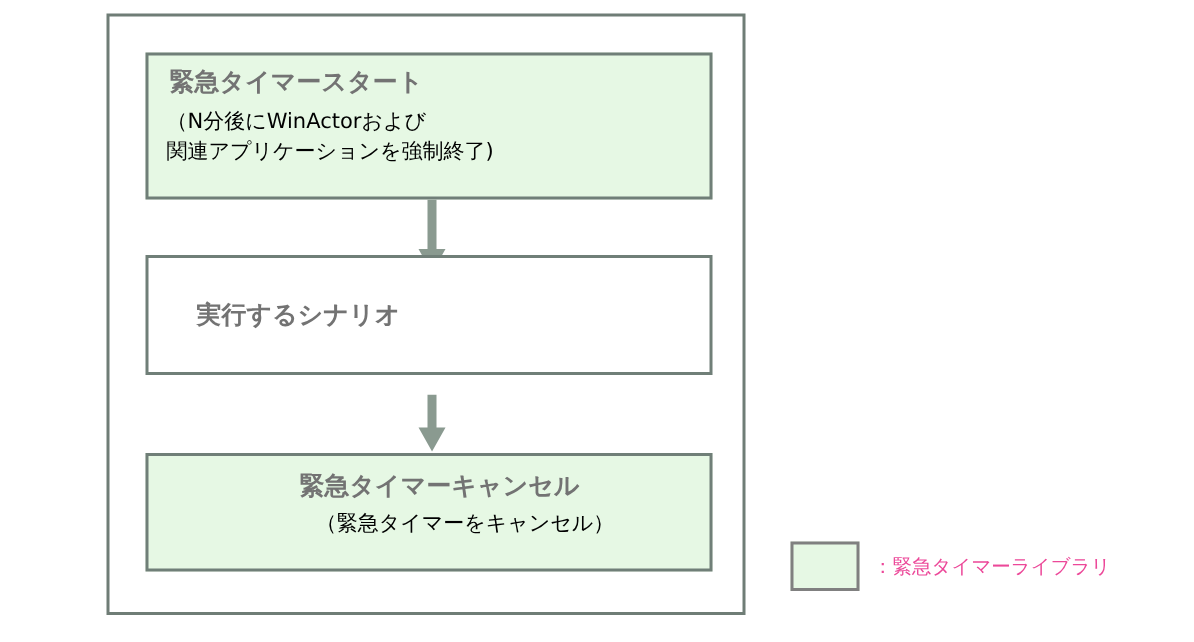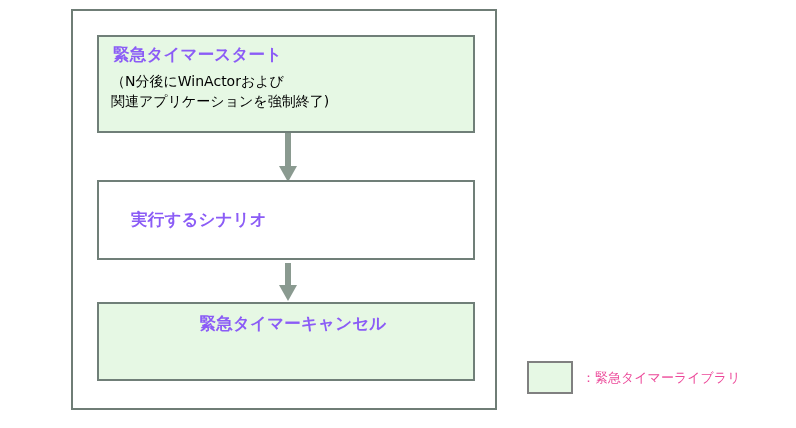--- a/index.html
+++ b/index.html
@@ -45,21 +45,21 @@
   .node.lib {
     background: #e6f8e4;
   }
   .node.plain {
     background: #ffffff;
   }
 
   .node-title {
     font-weight: bold;
     font-size: 16.5px;
-    color: #8b5cf6;
+    color: #737373;
     letter-spacing: 0.2px;
     line-height: 1.25;
     white-space: nowrap;
   }
   .node-sub {
     font-size: 14px;
     color: #000000;
     line-height: 1.45;
     white-space: pre;
     text-align: left;
@@ -79,21 +79,21 @@
     margin-left: 14px;
   }
   #node-start .node-sub {
     margin-left: 12px;
     margin-top: 5px;
   }
 
   
   #node-scenario {
     left: 97px;
-    top: 180px;
+    top: 170px;
     width: 378px;
     height: 80px;
     align-items: flex-start;
     justify-content: center;
   }
   #node-scenario .node-title {
     margin-left: 32px;
   }
 
   
@@ -172,20 +172,21 @@
 
   <div class="arrow" id="arrow-2">
     <svg width="20" height="39" viewBox="0 0 20 39" xmlns="http://www.w3.org/2000/svg">
       <rect x="7" y="0" width="6" height="24" fill="#8a9a90"></rect>
       <polygon points="1,22 19,22 10,38" fill="#8a9a90"></polygon>
     </svg>
   </div>
 
   <div class="node lib" id="node-cancel">
     <div class="node-title">緊急タイマーキャンセル</div>
+    <div class="node-sub">（緊急タイマーをキャンセル）</div>
   </div>
 
   <div class="legend">
     <div class="legend-swatch"></div>
     <div class="legend-label">：緊急タイマーライブラリ</div>
   </div>
 
 </div>
 
 </body></html>

